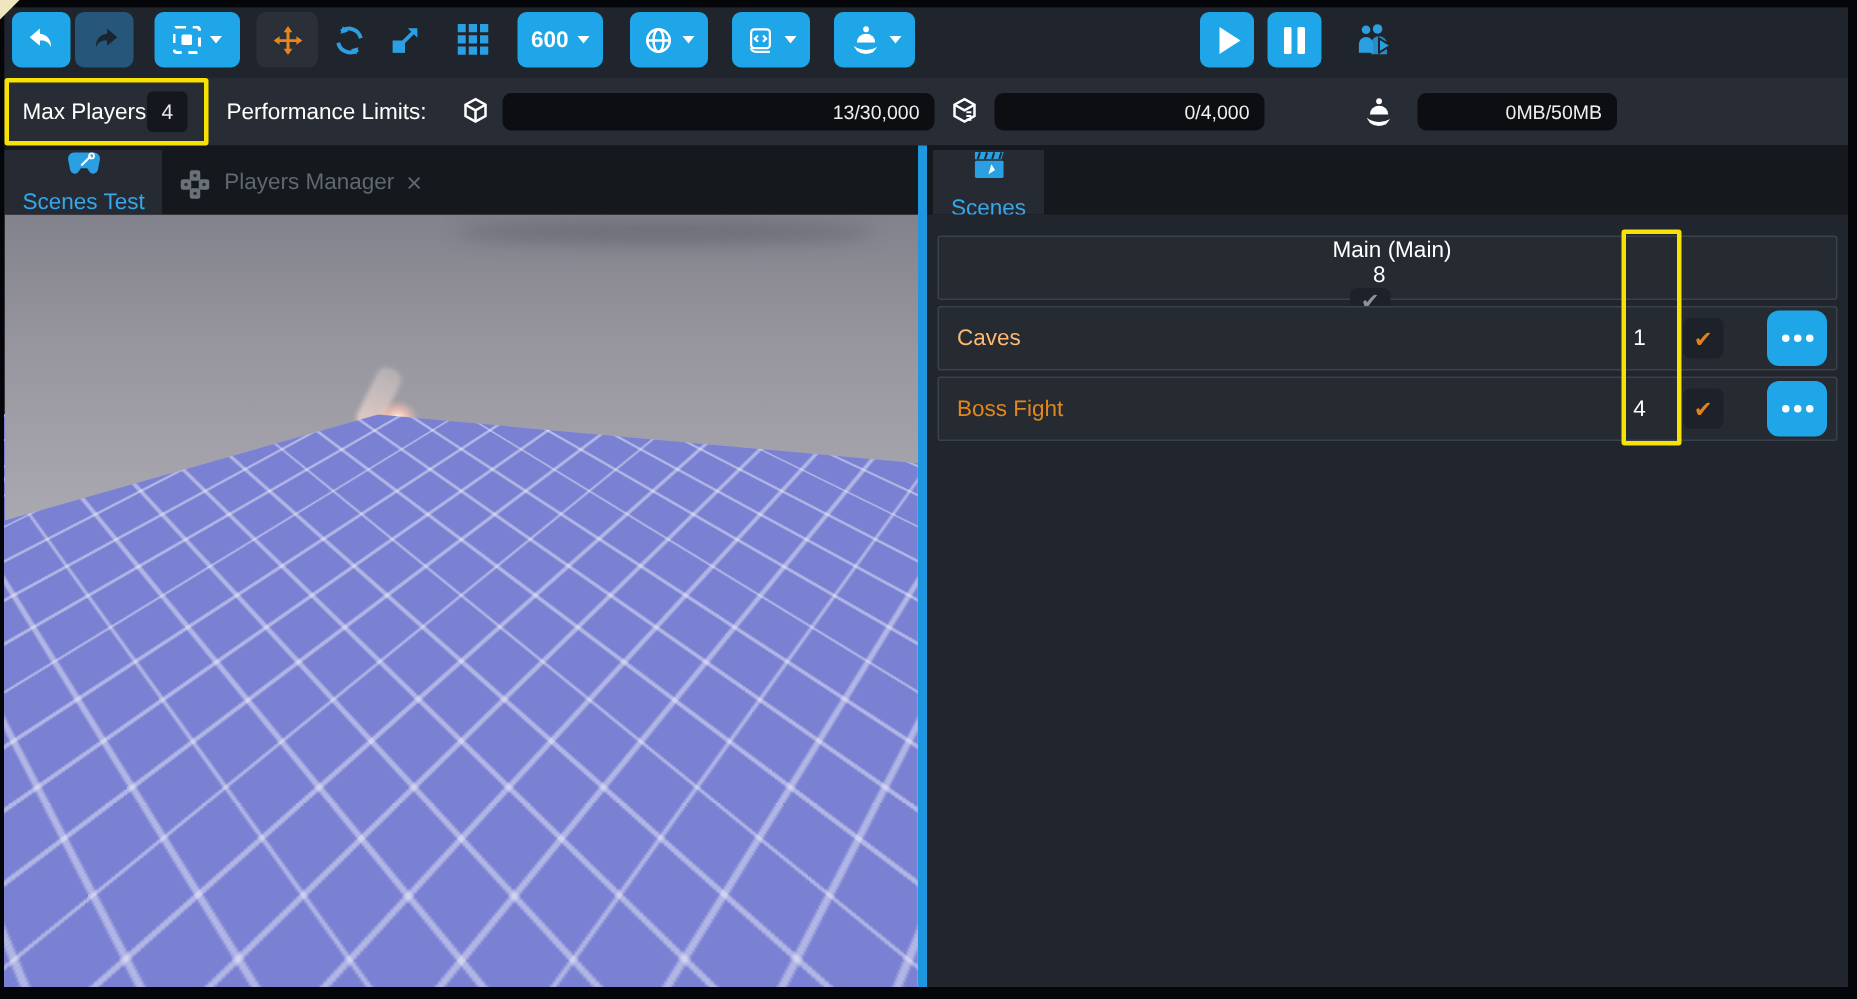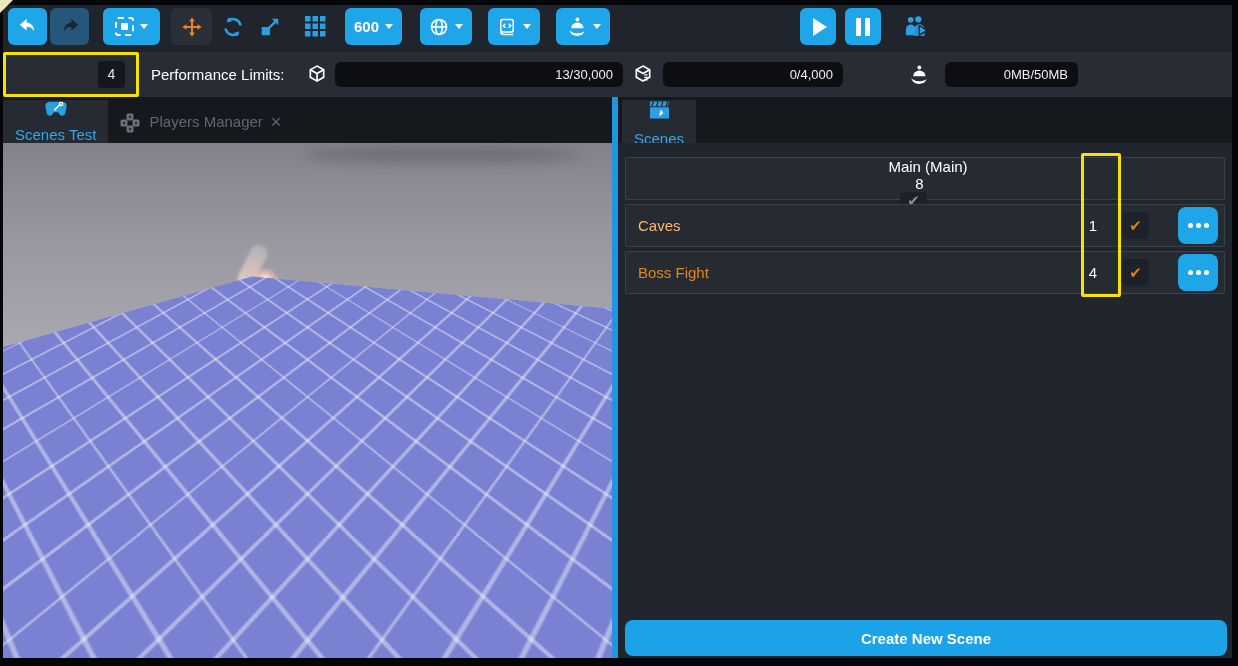--- a/index.html
+++ b/index.html
@@ -200,20 +200,21 @@
             <circle cx="16" cy="4.5" r="3.3"></circle>
               <path d="M11.5 15a5.5 5.5 0 0 1 11 0v7h-11z" opacity=".85"></path>
             <path d="M17 11l8 5-8 5z" fill="#2a9fe2" stroke="#20242c" stroke-width="1.4"></path>
           </svg>
         </span>
       </div>
     </div>
 
     <div class="limits">
       <div class="mp-highlight"></div>
+      <span class="mp-label">Max Players</span>
       <span class="mp-chip">4</span>
       <span class="perf-label">Performance Limits:</span>
 
       <span class="meter-icon" style="left:304px;">
         <svg width="20" height="20" viewBox="0 0 24 24" fill="none" stroke="#fff" stroke-width="2">
           <path d="M12 2.5l8 4.5v9l-8 4.5L4 16V7z"></path>
             <path d="M4 7l8 4.5L20 7M12 11.5V20.5"></path>
         </svg>
       </span>
       <div class="meter" style="left:332px;width:288px;">
@@ -347,18 +348,17 @@
             <span class="scene-name" style="color: rgb(224, 135, 29);">Boss Fight</span>
             <span class="scene-count">4</span>
             <span class="scene-check" style="color: rgb(224, 131, 29);">✔</span>
             <span class="scene-dots">
                 <i></i>
                 <i></i>
                 <i></i>
               </span>
           </div>
 
-          <button class="create-btn">Create New Scene</button>
         </div>
       </div>
     </div>
   </div>
 </div>
 
 </body></html>

